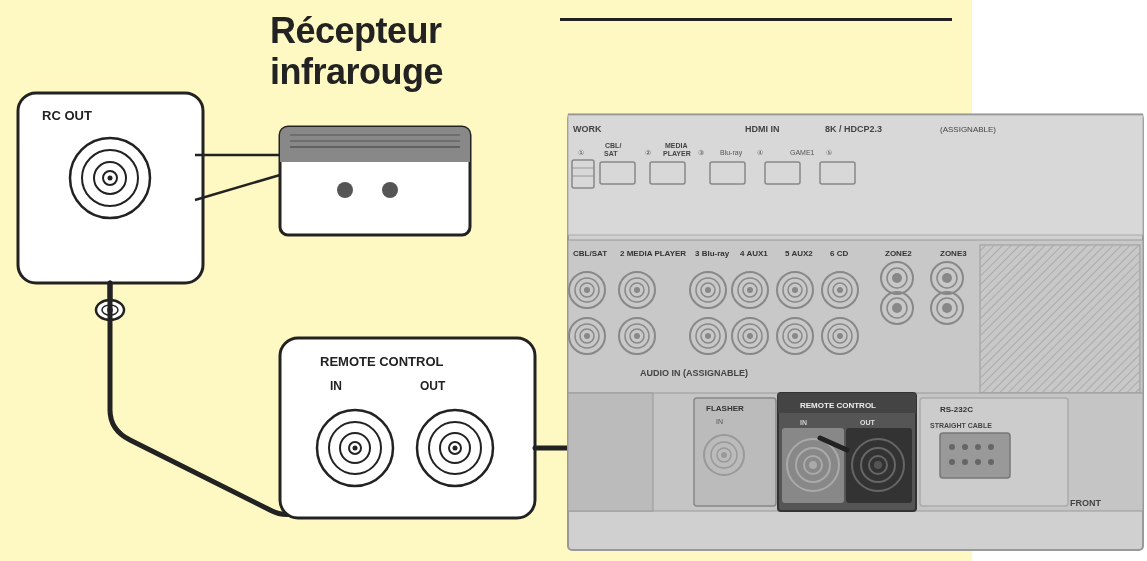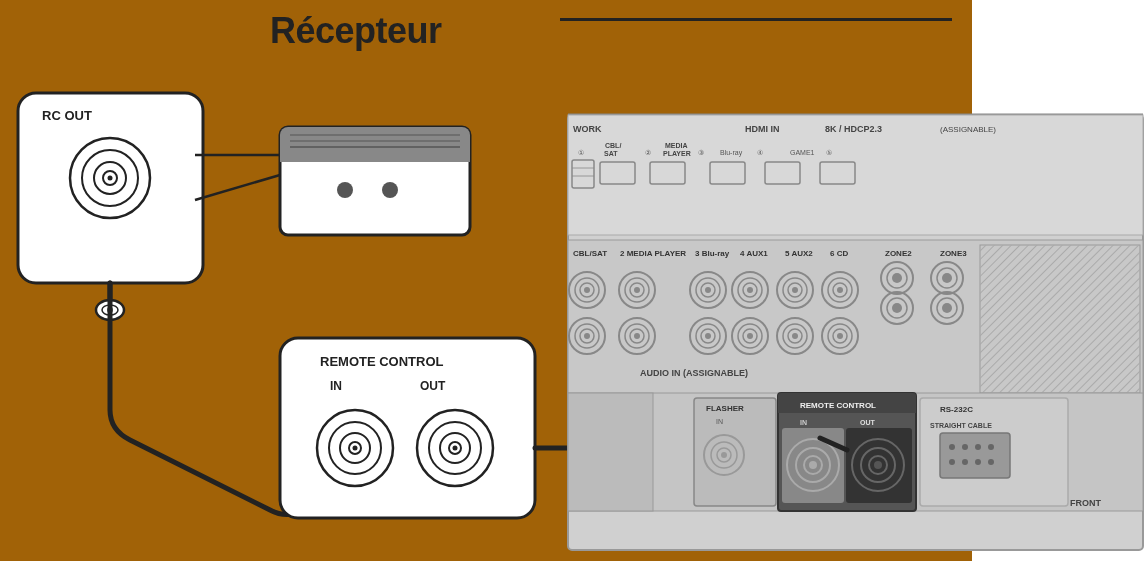--- a/index.html
+++ b/index.html
@@ -9,21 +9,21 @@
       background: #ffffff;
       font-family: Arial, sans-serif;
       overflow: hidden;
       position: relative;
     }
 
     .main-container {
       width: 972px;
       height: 561px;
       position: relative;
-      background: #a16207;
+      background: #fef9c3;
     }
 
     
     .title-bar {
       position: absolute;
       top: 18px;
       left: 560px;
       right: 20px;
       height: 3px;
       background: #222;
@@ -53,20 +53,21 @@
   </style>
 </head>
 <body>
 
 <div class="main-container">
 
   <div class="title-bar"></div>
 
   <div class="recepteur-label">
     <span>Récepteur</span><br>
+    <span>infrarouge</span>
   </div>
 
   <svg class="cable-svg" viewBox="0 0 1147 561">
 
     <rect x="18" y="93" width="185" height="190" rx="18" ry="18" fill="white" stroke="#222" stroke-width="3"></rect>
     <text x="42" y="120" font-size="13" font-weight="bold" fill="#222" font-family="Arial">RC OUT</text>
 
     <circle cx="110" cy="178" r="40" fill="none" stroke="#222" stroke-width="2.5"></circle>
     <circle cx="110" cy="178" r="28" fill="none" stroke="#222" stroke-width="2"></circle>
     <circle cx="110" cy="178" r="16" fill="none" stroke="#222" stroke-width="2"></circle>

